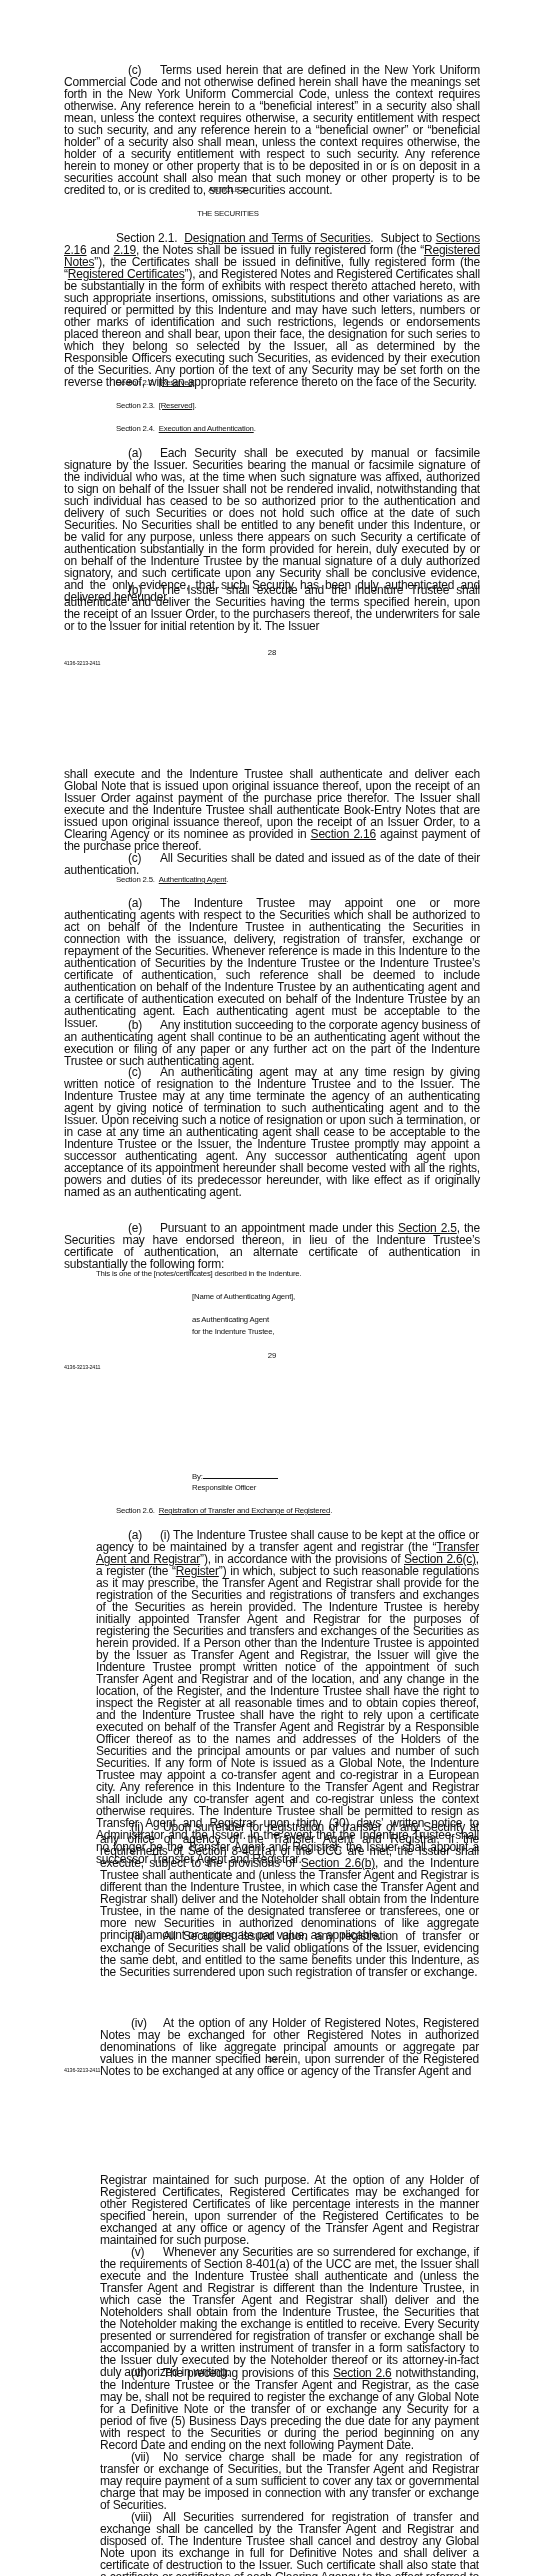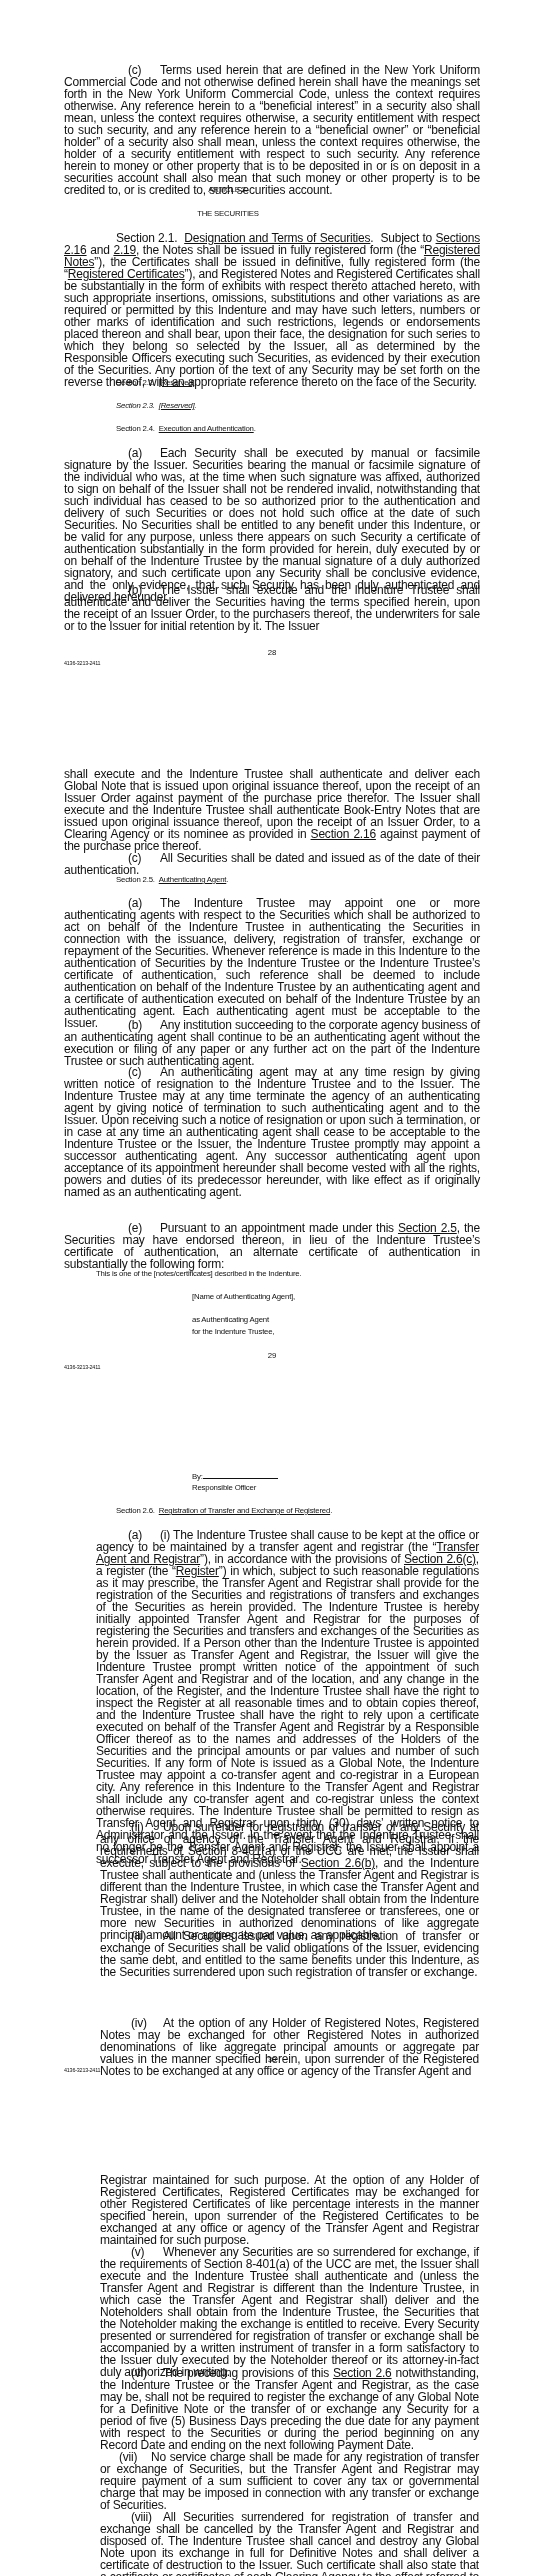--- a/index.html
+++ b/index.html
@@ -30,21 +30,21 @@
   <div class="center" style="top:185px;">ARTICLE 2.</div>
   <div class="center" style="top:209px;">THE SECURITIES</div>
 
   <div class="blk" style="top:232px;">
     <span style="margin-left:52px;">Section 2.1.</span>&nbsp;&nbsp;<span class="u">Designation and Terms of Securities</span>.&nbsp;&nbsp;<span>Subject to </span><span class="u">Sections 2.16</span><span> and </span><span class="u">2.19</span><span>, the Notes shall be issued in fully registered form (the “</span><span class="u">Registered Notes</span><span>”), the Certificates shall be issued in definitive, fully registered form (the “</span><span class="u">Registered Certificates</span><span>”), and Registered Notes and Registered Certificates shall be substantially in the form of exhibits with respect thereto attached hereto, with such appropriate insertions, omissions, substitutions and other variations as are required or permitted by this Indenture and may have such letters, numbers or other marks of identification and such restrictions, legends or endorsements placed thereon and shall bear, upon their face, the designation for such series to which they belong so selected by the Issuer, all as determined by the Responsible Officers executing such Securities, as evidenced by their execution of the Securities.  Any portion of the text of any Security may be set forth on the reverse thereof, with an appropriate reference thereto on the face of the Security.</span>
   </div>
 
   <div class="plain" style="top:378px;left:116px;">
     <span>Section 2.2.</span>&nbsp;&nbsp;<span class="u">[Reserved]</span>.
   </div>
-  <div class="plain" style="top:401px;left:116px;font-style:italic;">
+  <div class="plain" style="top:401px;left:116px;">
     <span>Section 2.3.</span>&nbsp;&nbsp;<span class="u">[Reserved]</span>.
   </div>
   <div class="plain" style="top:424px;left:116px;">
     <span>Section 2.4.</span>&nbsp;&nbsp;<span class="u">Execution and Authentication</span>.
   </div>
 
   <div class="blk" style="top:447px;">
     <span class="lab" style="margin-left:64px;width:32px;">(a)</span><span>Each Security shall be executed by manual or facsimile signature by the Issuer.  Securities bearing the manual or facsimile signature of the individual who was, at the time when such signature was affixed, authorized to sign on behalf of the Issuer shall not be rendered invalid, notwithstanding that such individual has ceased to be so authorized prior to the authentication and delivery of such Securities or does not hold such office at the date of such Securities.  No Securities shall be entitled to any benefit under this Indenture, or be valid for any purpose, unless there appears on such Security a certificate of authentication substantially in the form provided for herein, duly executed by or on behalf of the Indenture Trustee by the manual signature of a duly authorized signatory, and such certificate upon any Security shall be conclusive evidence, and the only evidence, that such Security has been duly authenticated and delivered hereunder.</span>
   </div>
 
@@ -126,21 +126,21 @@
 
   <div class="blk ind2" style="top:2246px;">
     <span class="lab" style="margin-left:31px;width:32px;">(v)</span><span>Whenever any Securities are so surrendered for exchange, if the requirements of Section 8-401(a) of the UCC are met, the Issuer shall execute and the Indenture Trustee shall authenticate and (unless the Transfer Agent and Registrar is different than the Indenture Trustee, in which case the Transfer Agent and Registrar shall) deliver and the Noteholders shall obtain from the Indenture Trustee, the Securities that the Noteholder making the exchange is entitled to receive.  Every Security presented or surrendered for registration of transfer or exchange shall be accompanied by a written instrument of transfer in a form satisfactory to the Issuer duly executed by the Noteholder thereof or its attorney-in-fact duly authorized in writing.</span>
   </div>
 
   <div class="blk ind2" style="top:2367px;">
     <span class="lab" style="margin-left:31px;width:32px;">(vi)</span><span>The preceding provisions of this </span><span class="u">Section 2.6</span><span> notwithstanding, the Indenture Trustee or the Transfer Agent and Registrar, as the case may be, shall not be required to register the exchange of any Global Note for a Definitive Note or the transfer of or exchange any Security for a period of five (5) Business Days preceding the due date for any payment with respect to the Securities or during the period beginning on any Record Date and ending on the next following Payment Date.</span>
   </div>
 
   <div class="blk ind2" style="top:2451px;">
-    <span class="lab" style="margin-left:19px;width:32px;">(vii)</span><span>No service charge shall be made for any registration of transfer or exchange of Securities, but the Transfer Agent and Registrar may require payment of a sum sufficient to cover any tax or governmental charge that may be imposed in connection with any transfer or exchange of Securities.</span>
+    <span class="lab" style="margin-left:31px;width:32px;">(vii)</span><span>No service charge shall be made for any registration of transfer or exchange of Securities, but the Transfer Agent and Registrar may require payment of a sum sufficient to cover any tax or governmental charge that may be imposed in connection with any transfer or exchange of Securities.</span>
   </div>
 
   <div class="blk ind2" style="top:2511px;">
     <span class="lab" style="margin-left:31px;width:32px;">(viii)</span><span>All Securities surrendered for registration of transfer and exchange shall be cancelled by the Transfer Agent and Registrar and disposed of.  The Indenture Trustee shall cancel and destroy any Global Note upon its exchange in full for Definitive Notes and shall deliver a certificate of destruction to the Issuer.  Such certificate shall also state that a certificate or certificates of each Clearing Agency to the effect referred to in </span><span class="u">Section 2.19</span><span> was received with respect to each portion of the Global Note exchanged for Definitive Notes.</span>
   </div>
 
 </div>
 
 
 </body></html>

